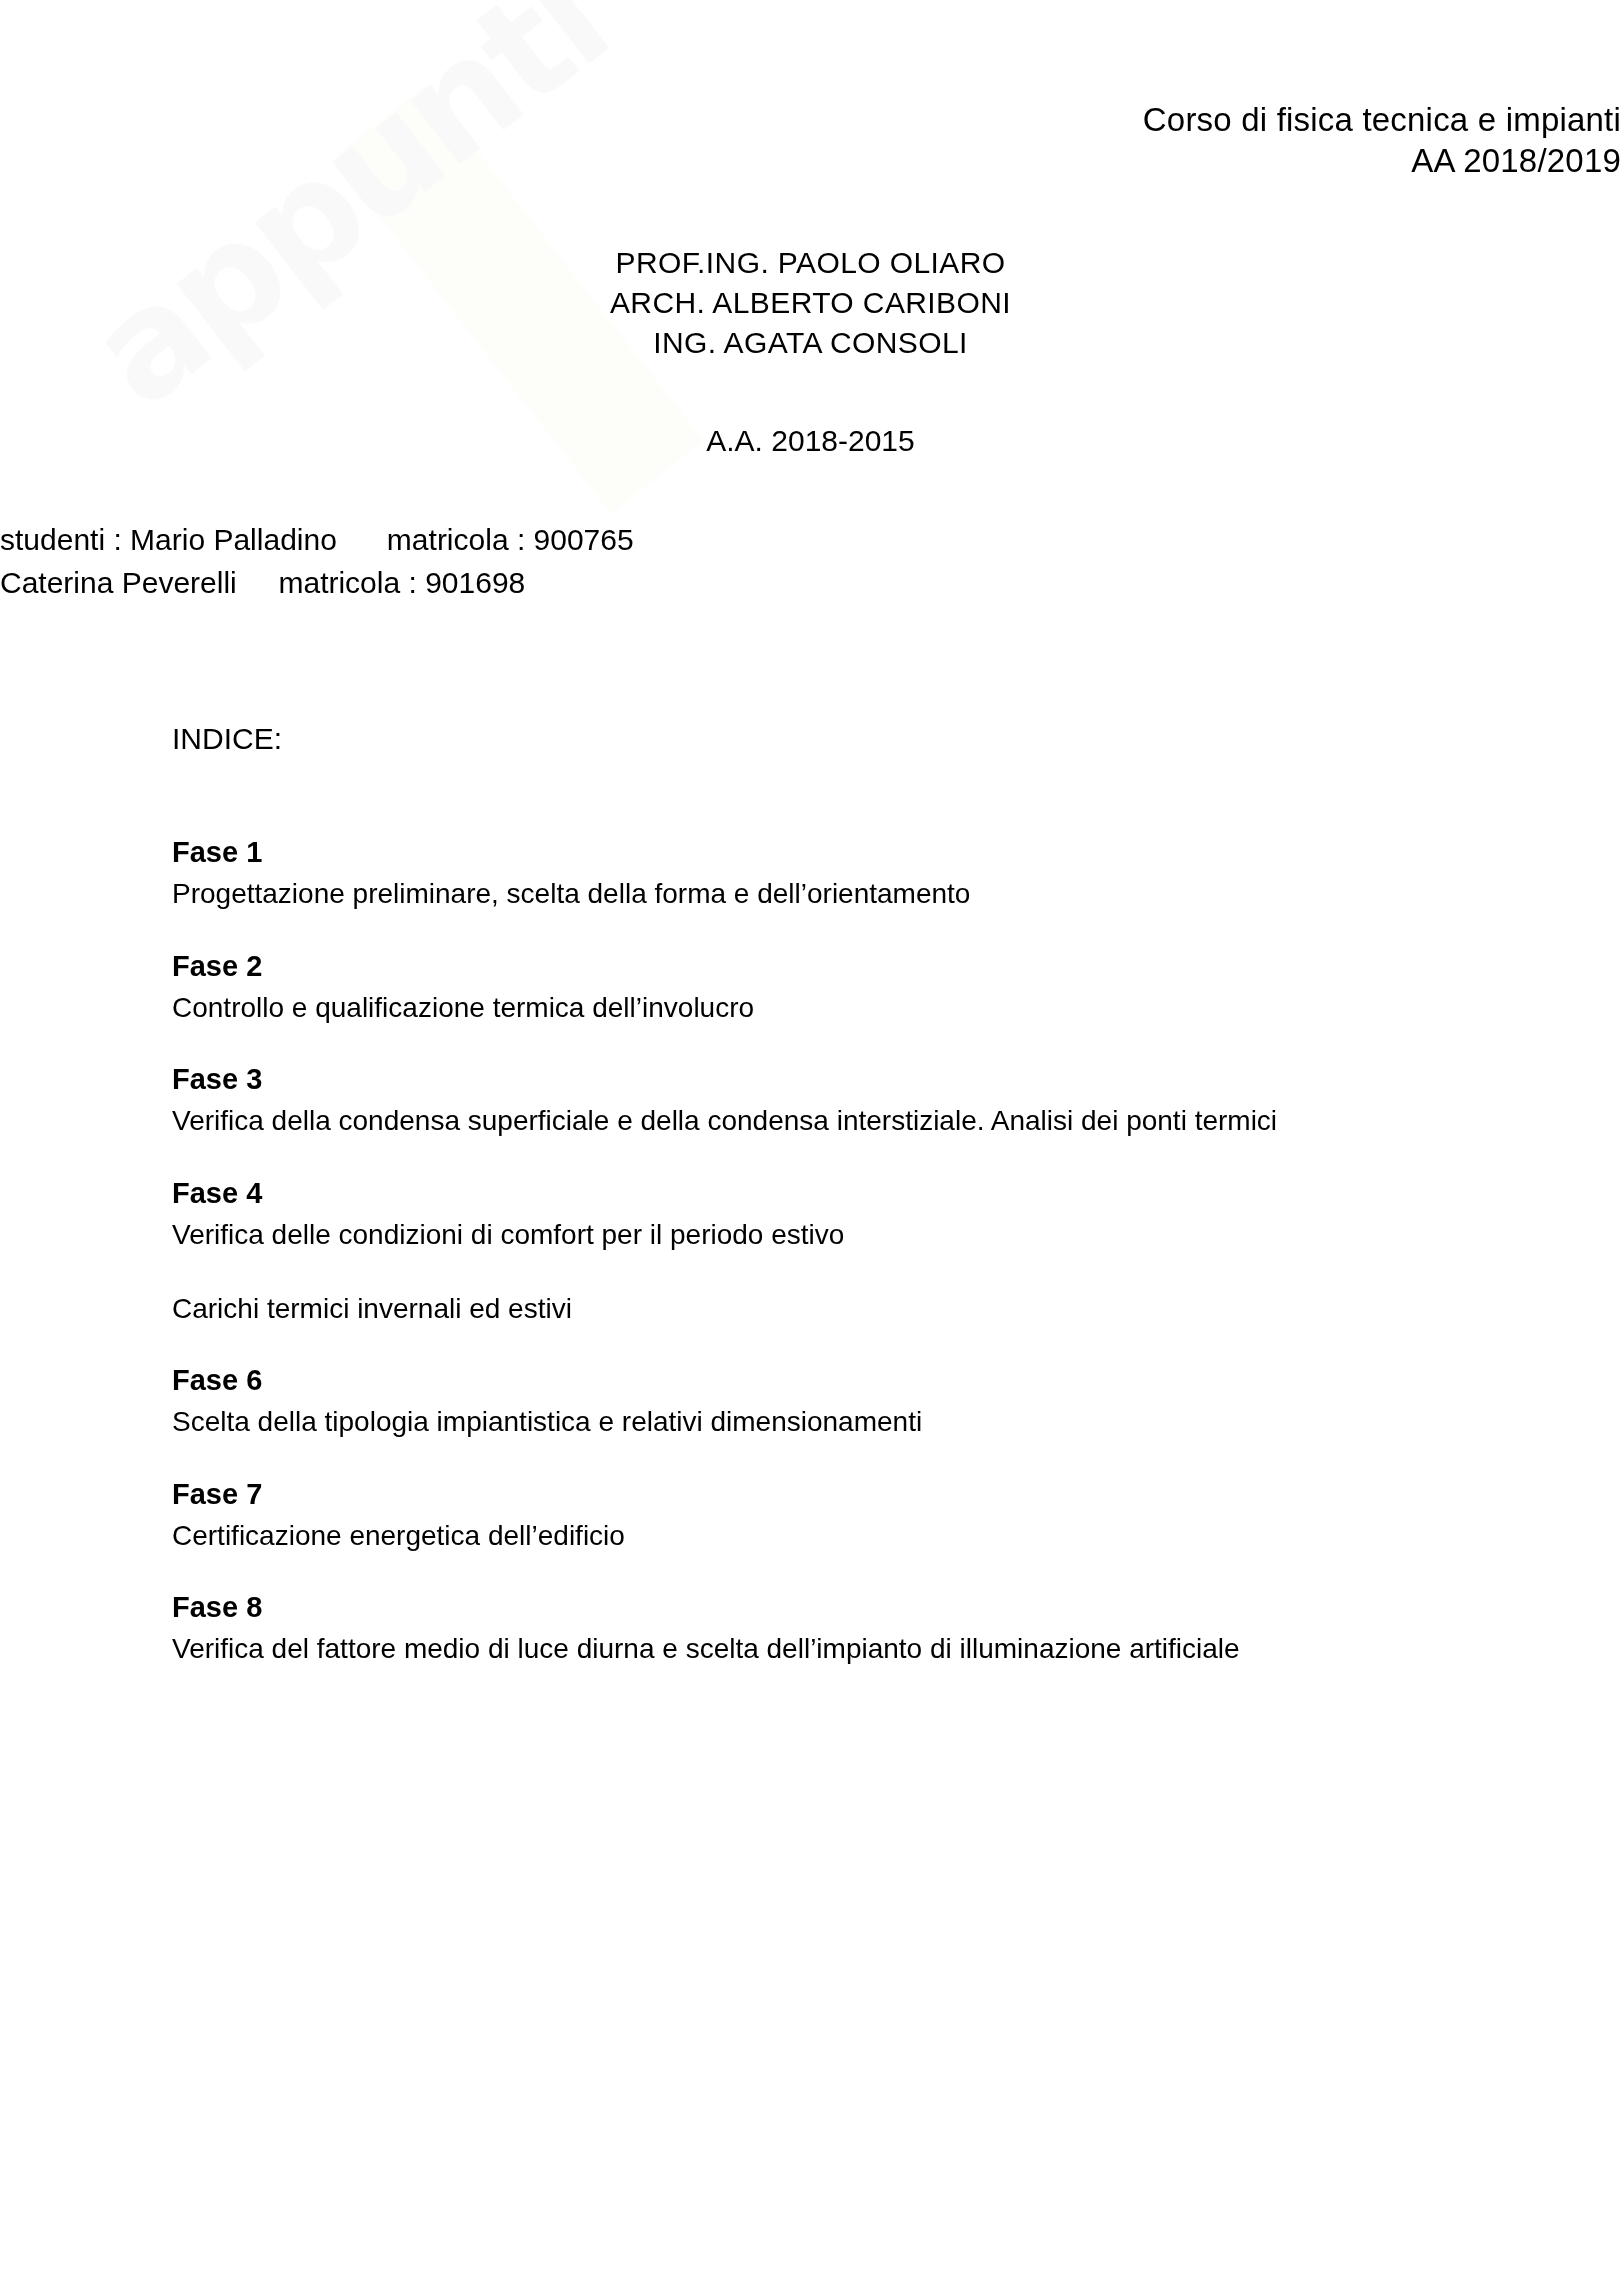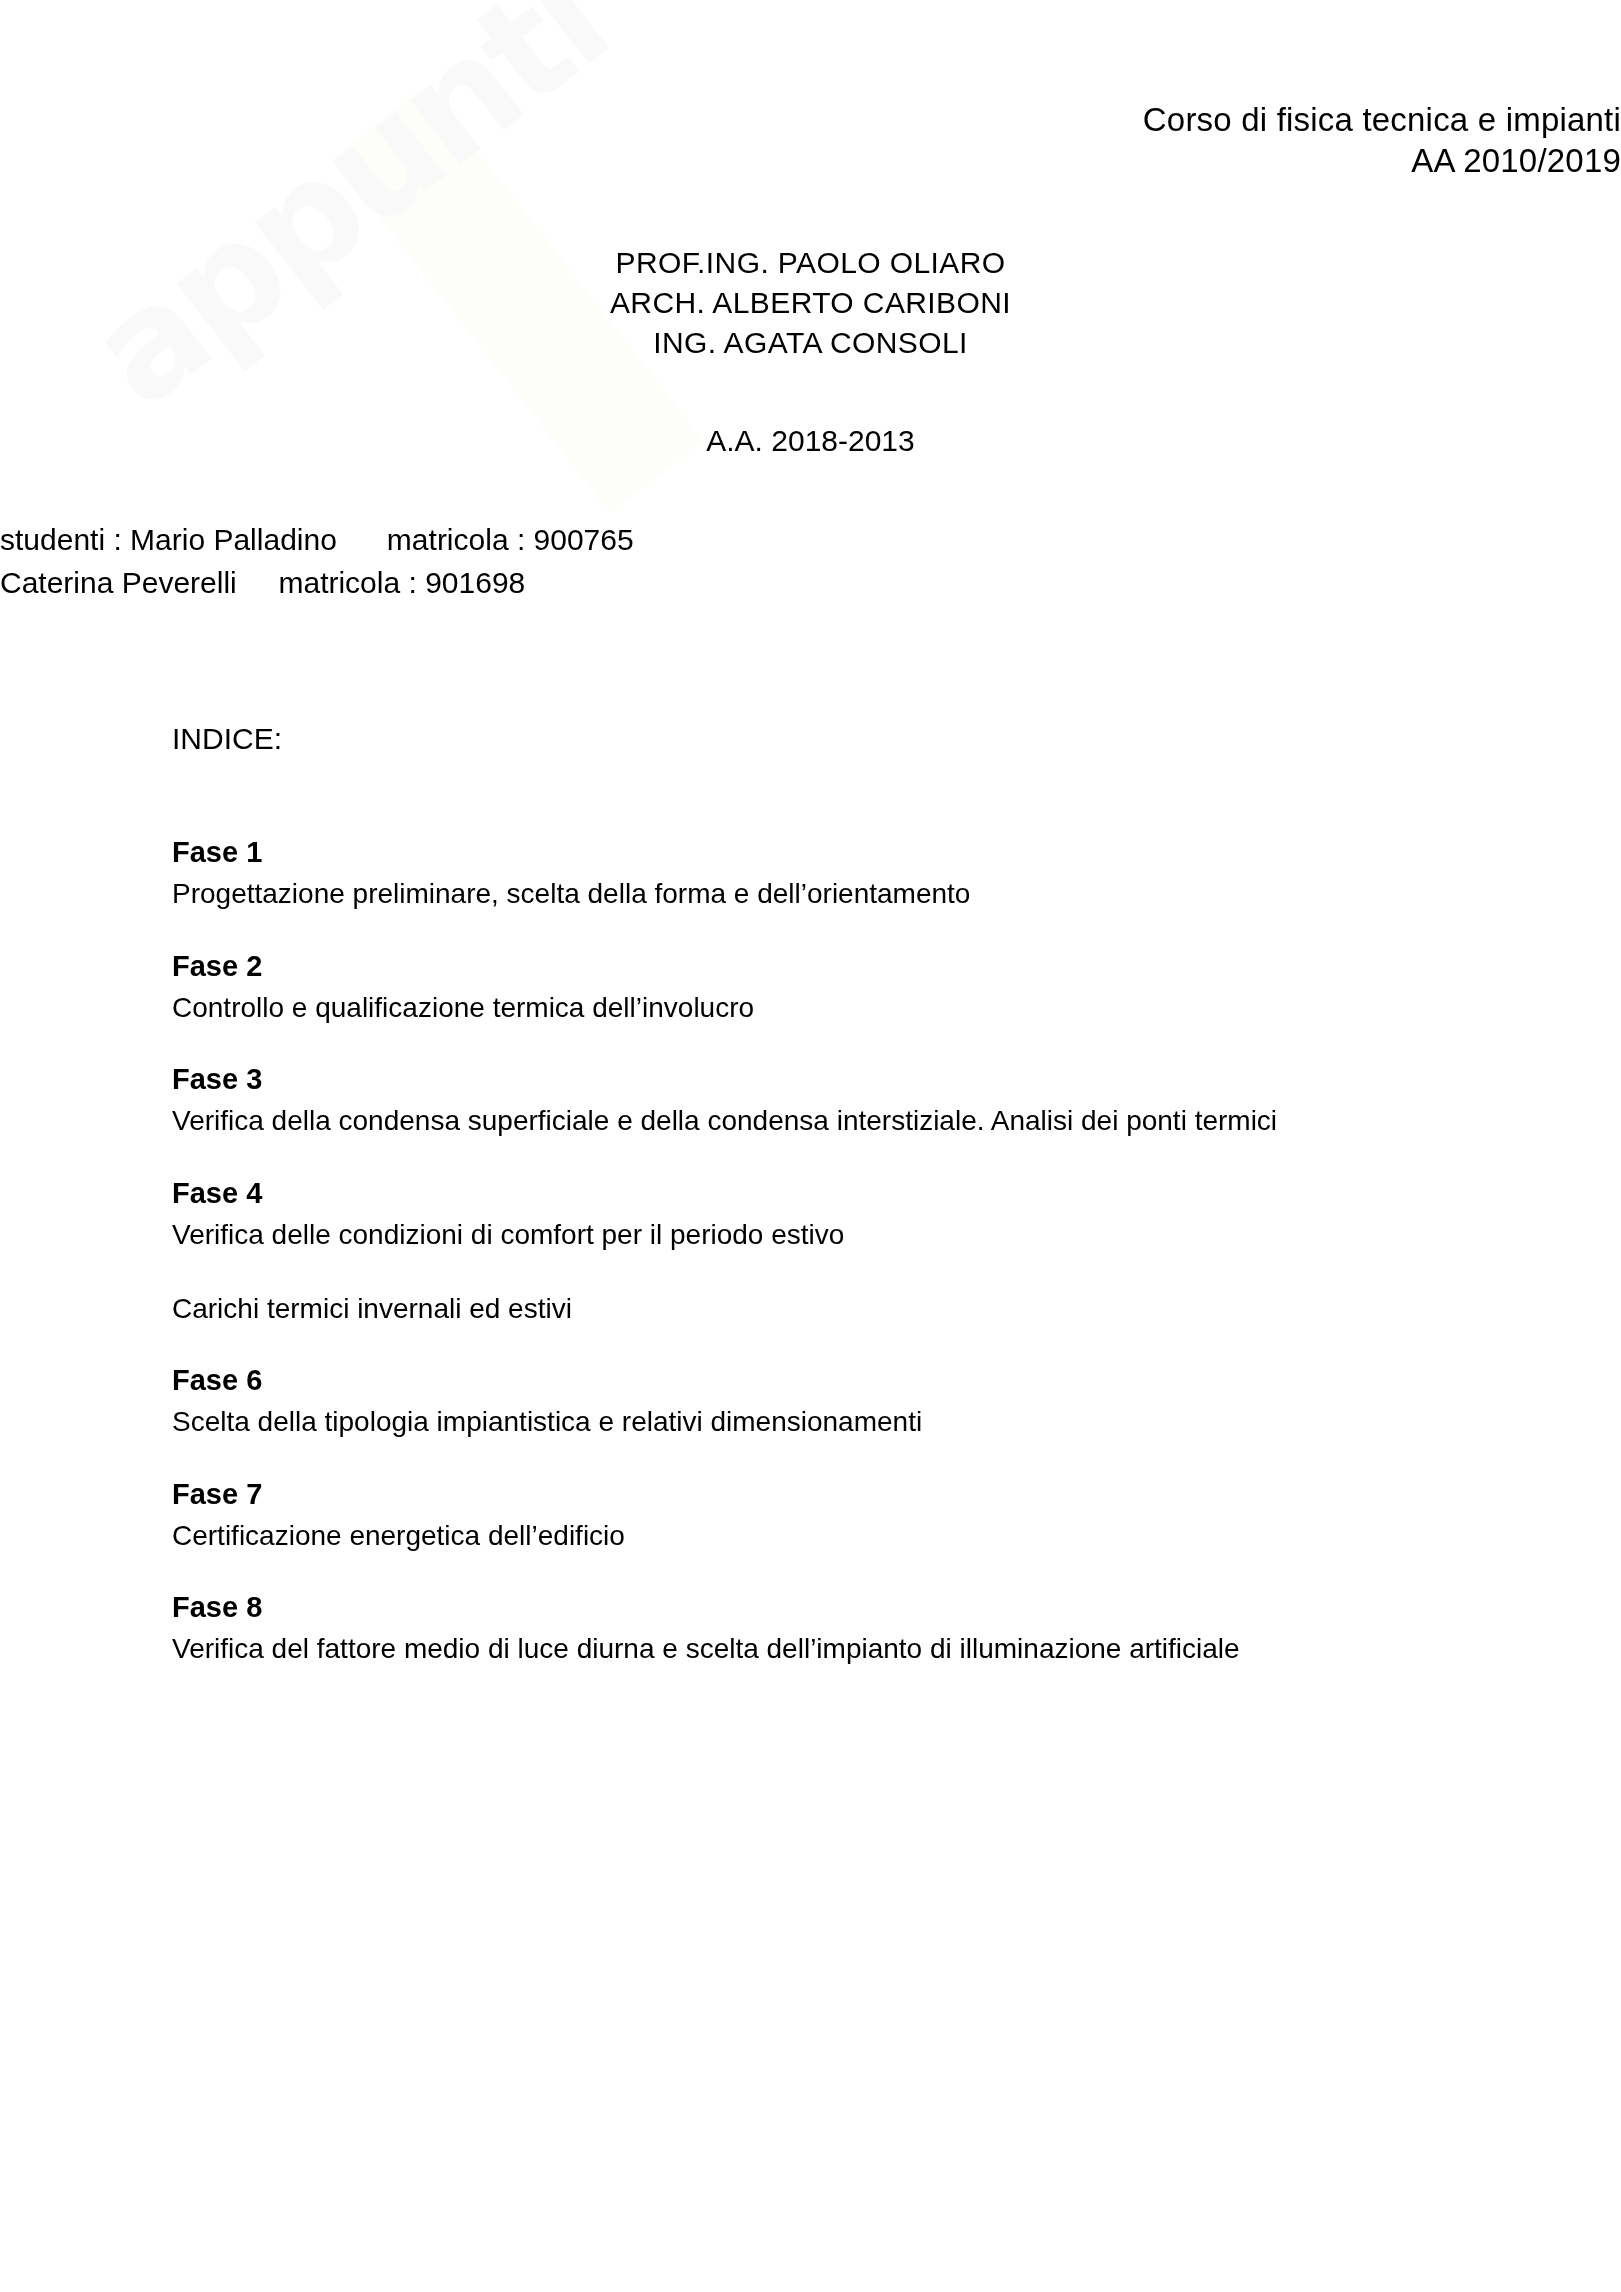--- a/index.html
+++ b/index.html
@@ -130,30 +130,30 @@
 
   <div class="watermark">
     <div class="wm-band"></div>
     <div class="wm-text">appunti</div>
   </div>
 
   <div class="content">
 
     <div class="title-block">
       <div class="title-line">Corso di fisica tecnica e impianti</div>
-      <div class="title-line">AA 2010/2019</div>
+      <div class="title-line">AA 2018/2019</div>
     </div>
 
     <div class="authors">
       <div class="author-line">PROF.ING. PAOLO OLIARO</div>
       <div class="author-line">ARCH. ALBERTO CARIBONI</div>
       <div class="author-line">ING. AGATA CONSOLI</div>
     </div>
 
-    <div class="ayline">A.A. 2018-2013</div>
+    <div class="ayline">A.A. 2018-2015</div>
 
     <div class="students">
       <span class="srow">studenti : Mario Palladino      matricola : 900765</span>
       <span class="srow">Caterina Peverelli     matricola : 901698</span>
     </div>
 
     <div class="index-wrap">
       <div class="index-label">INDICE:</div>
 
       <div class="phase">

